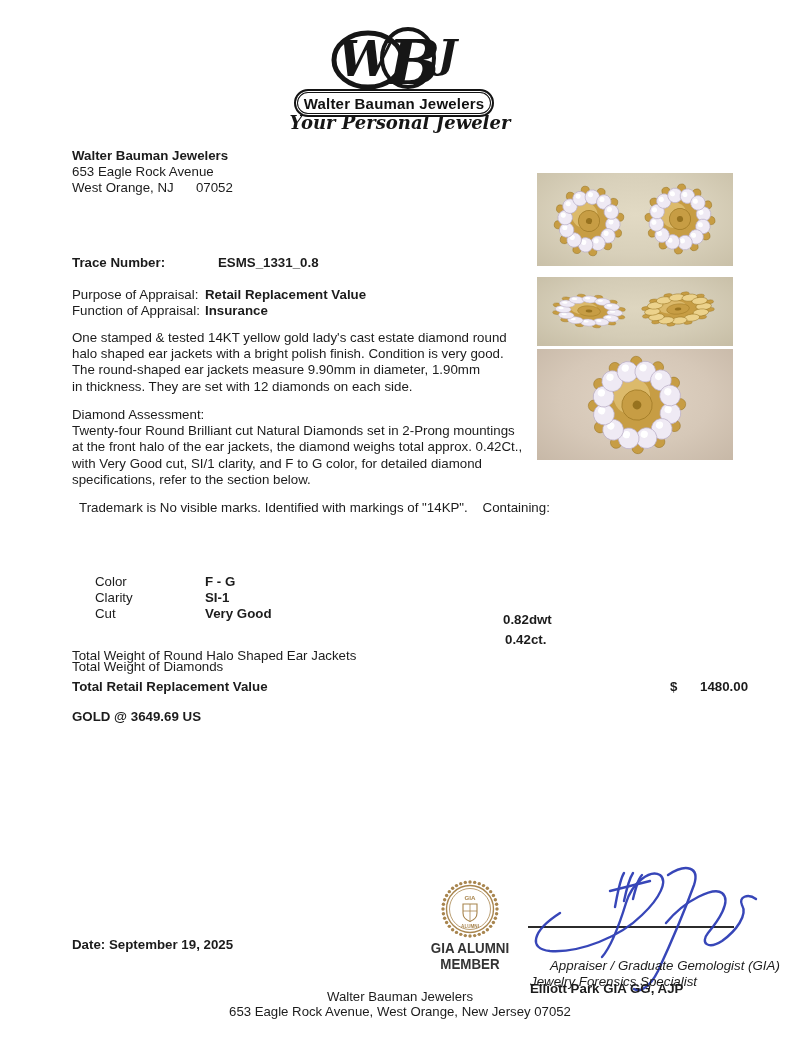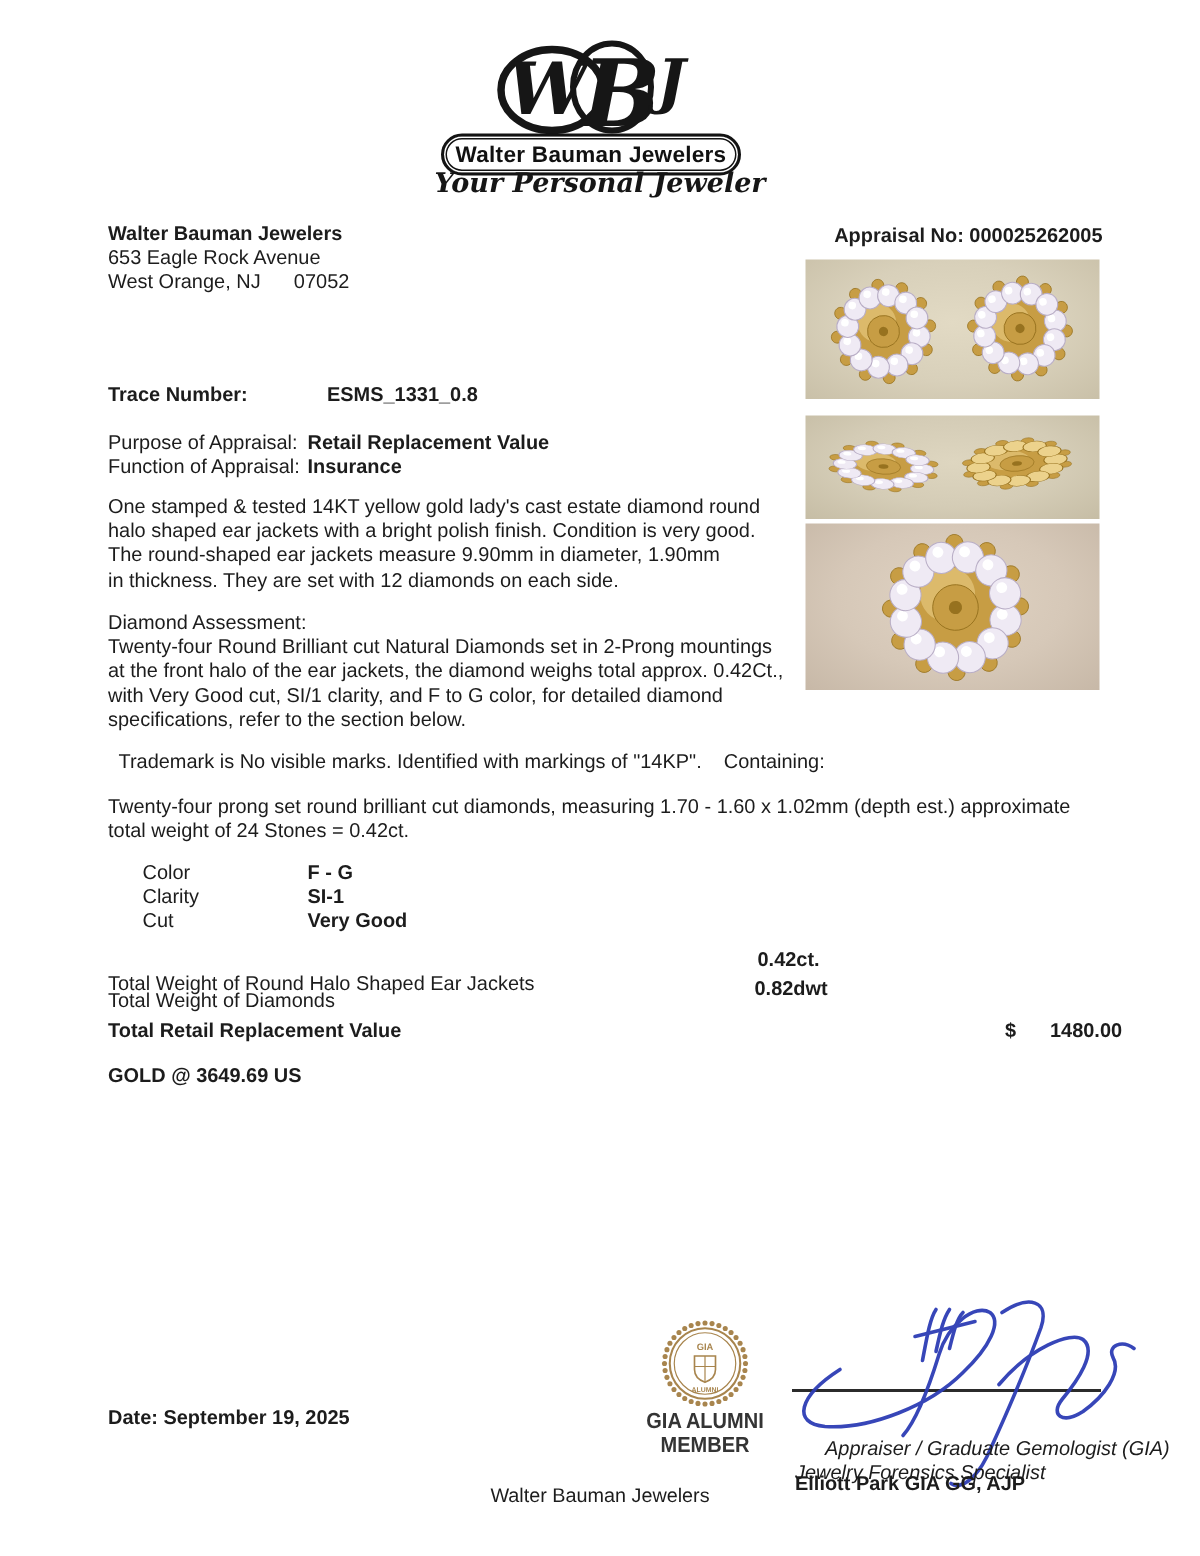--- a/index.html
+++ b/index.html
@@ -44,21 +44,20 @@
     </g>
   </svg>
   <div class="logo-namebox">
     <span>Walter Bauman Jewelers</span>
   </div>
   <div class="logo-tagline">Your Personal Jeweler</div>
 
   <div class="t b" style="left:72px;top:148px;">Walter Bauman Jewelers</div>
   <div class="t" style="left:72px;top:164px;">653 Eagle Rock Avenue</div>
   <div class="t" style="left:72px;top:180px;">West Orange, NJ      07052</div>
-  <div class="t b" style="left:440px;top:149px;width:295px;text-align:right;">Appraisal No: 000025262005</div>
 
   <div class="photo p1">
     <svg id="photo1" viewBox="0 0 196 93">
         <g transform="translate(52,48) rotate(8) scale(1,1)">
           <circle cx="29.943700614961116" cy="8.023390398178144" r="4.0040000000000004" fill="#c79d44" stroke="#97721f" stroke-width="0.5"></circle>
           <circle cx="21.920310216782976" cy="21.920310216782973" r="4.0040000000000004" fill="#c79d44" stroke="#97721f" stroke-width="0.5"></circle>
           <circle cx="8.023390398178144" cy="29.943700614961116" r="4.0040000000000004" fill="#c79d44" stroke="#97721f" stroke-width="0.5"></circle>
           <circle cx="-8.023390398178146" cy="29.943700614961116" r="4.0040000000000004" fill="#c79d44" stroke="#97721f" stroke-width="0.5"></circle>
           <circle cx="-21.920310216782973" cy="21.920310216782976" r="4.0040000000000004" fill="#c79d44" stroke="#97721f" stroke-width="0.5"></circle>
           <circle cx="-29.943700614961113" cy="8.023390398178151" r="4.0040000000000004" fill="#c79d44" stroke="#97721f" stroke-width="0.5"></circle>
@@ -278,34 +277,32 @@
 in thickness. They are set with 12 diamonds on each side.</div>
 
   <div class="t" style="left:72px;top:407px;width:490px;">Diamond Assessment:
 Twenty-four Round Brilliant cut Natural Diamonds set in 2-Prong mountings
 at the front halo of the ear jackets, the diamond weighs total approx. 0.42Ct.,
 with Very Good cut, SI/1 clarity, and F to G color, for detailed diamond
 specifications, refer to the section below.</div>
 
   <div class="t" style="left:79px;top:500px;width:700px;">Trademark is No visible marks. Identified with markings of "14KP".    Containing:</div>
 
-  <div class="t" style="left:72px;top:530px;width:700px;">Twenty-four prong set round brilliant cut diamonds, measuring 1.70 - 1.60 x 1.02mm (depth est.) approximate
-total weight of 24 Stones = 0.42ct.</div>
 
   <div class="t" style="left:95px;top:574px;">Color</div>
   <div class="t b" style="left:205px;top:574px;">F - G</div>
   <div class="t" style="left:95px;top:590px;">Clarity</div>
   <div class="t b" style="left:205px;top:590px;">SI-1</div>
   <div class="t" style="left:95px;top:606px;">Cut</div>
   <div class="t b" style="left:205px;top:606px;">Very Good</div>
 
   <div class="t" style="left:72px;top:659px;">Total Weight of Diamonds</div>
   <div class="t b" style="left:505px;top:632px;">0.42ct.</div>
   <div class="t" style="left:72px;top:648px;">Total Weight of Round Halo Shaped Ear Jackets</div>
-  <div class="t b" style="left:503px;top:651px;">0.82dwt</div>
+  <div class="t b" style="left:503px;top:612px;">0.82dwt</div>
 
   <div class="t b" style="left:72px;top:679px;text-align:right;">Total Retail Replacement Value</div>
   <div class="t b" style="left:670px;top:679px;">$</div>
   <div class="t b" style="left:700px;top:679px;">1480.00</div>
 
   <div class="t b" style="left:72px;top:709px;">GOLD @ 3649.69 US</div>
 
   <div class="t b" style="left:72px;top:937px;"><span>Date:</span><span> </span><span>September 19, 2025</span></div>
 
   <svg class="seal-svg" id="seal" viewBox="0 0 60 60">
@@ -366,14 +363,15 @@
       <path d="M 150,22 C 168,10 182,14 176,32 C 168,54 152,92 140,118 C 132,134 122,140 116,136"></path>
       <path d="M 148,70 C 168,46 196,34 204,40 C 214,48 200,68 190,80 C 182,90 190,97 204,88 C 218,78 230,62 224,52 C 220,44 230,40 238,46"></path>
     </g>
   </svg>
 
   <div class="t b" style="left:530px;top:981px;">Elliott Park GIA GG, AJP</div>
   <div class="t i" style="left:530px;top:958px;margin-left:20px;">Appraiser / Graduate Gemologist (GIA)</div>
   <div class="t i" style="left:530px;top:974px;">Jewelry Forensics Specialist</div>
 
   <div class="footer-line" style="top:989px;">Walter Bauman Jewelers</div>
+  <div class="footer-line" style="top:1004px;">653 Eagle Rock Avenue, West Orange, New Jersey 07052</div>
 
 </div>
 
 </body></html>

